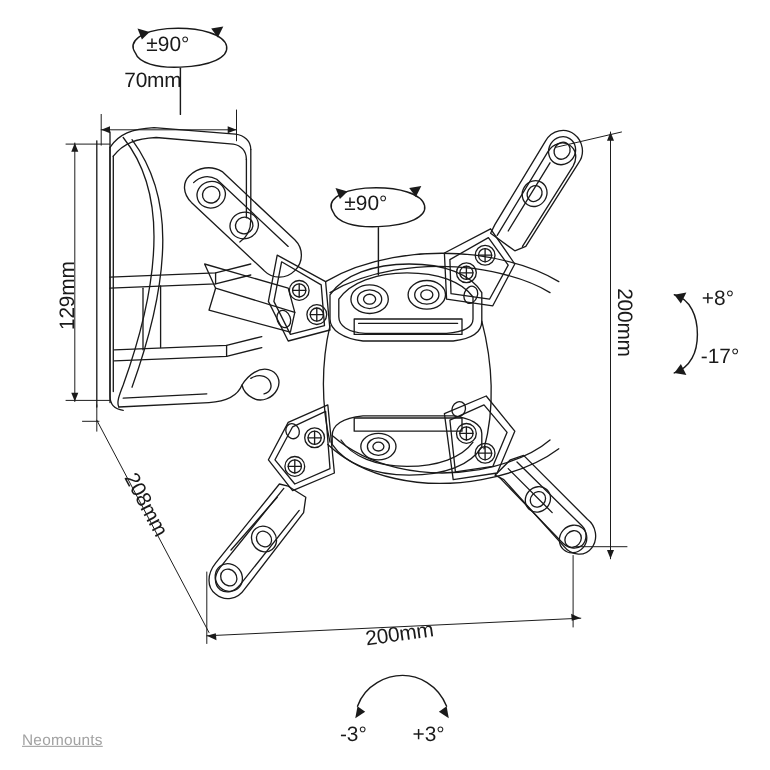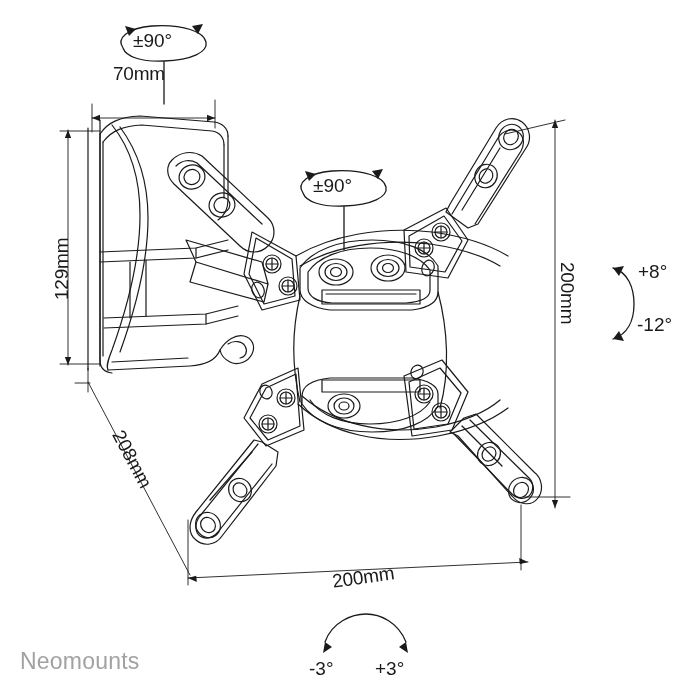--- a/index.html
+++ b/index.html
@@ -32,25 +32,26 @@
   .dim {
     font-size: 19px;
     letter-spacing: -0.2px;
   }
   .ang {
     font-size: 19px;
   }
   .brand {
     position: absolute;
     left: 20px;
-    top: 648px;
-    font-size: 23px;
+    top: 664px;
+    font-size: 14px;
     color: #a2a2a2;
     font-family: "Liberation Sans", sans-serif;
     letter-spacing: 0.2px;
+    text-decoration: underline;
   }
   .rot90 { transform: rotate(-90deg); transform-origin: 0 0; }
   .rot90cw { transform: rotate(90deg); transform-origin: 0 0; }
   .rotdiag { transform: rotate(62deg); transform-origin: 0 0; }
   .rotslight { transform: rotate(-8deg); transform-origin: 0 0; }
 </style>
 </head>
 <body>
 
 <div id="page">
@@ -314,21 +315,21 @@
   <div class="lbl dim rot90cw" style="left:577px; top:262px;">200mm</div>
 
   <div class="lbl dim rotslight" style="left:331px; top:572px;">200mm</div>
 
   <div class="lbl ang" style="left:133px; top:31px;">±90°</div>
 
   <div class="lbl ang" style="left:313px; top:176px;">±90°</div>
 
   <div class="lbl ang" style="left:638px; top:262px;">+8°</div>
 
-  <div class="lbl ang" style="left:637px; top:315px;">-12°</div>
+  <div class="lbl ang" style="left:637px; top:315px;">-17°</div>
 
   <div class="lbl ang" style="left:309px; top:659px;">-3°</div>
 
   <div class="lbl ang" style="left:375px; top:659px;">+3°</div>
 
   <div class="brand">Neomounts</div>
 
 </div>
 
 </body></html>

